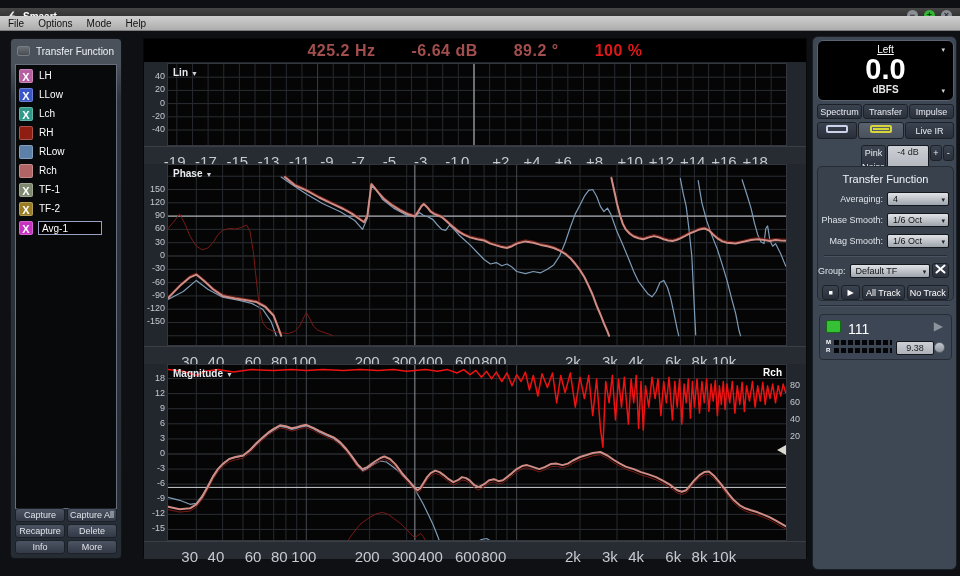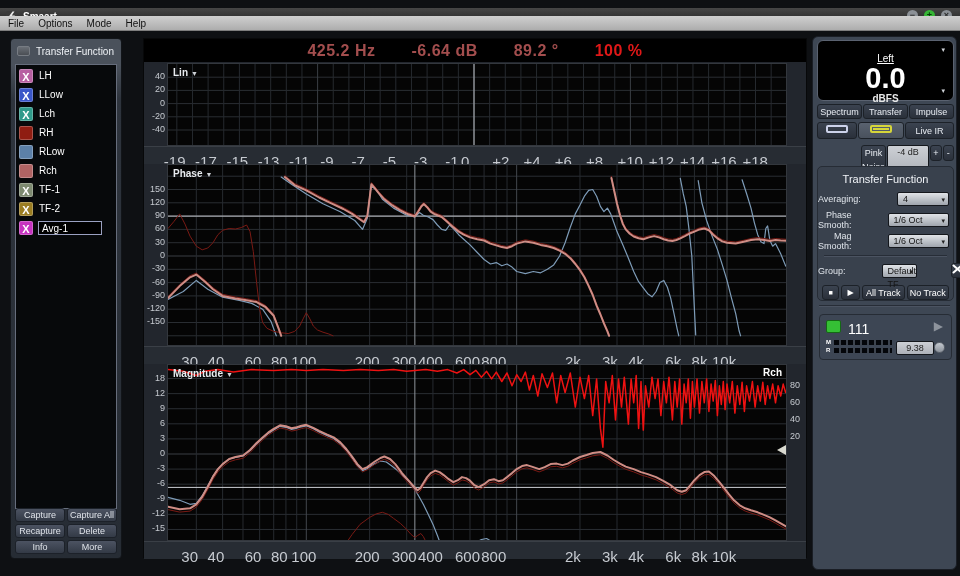--- a/index.html
+++ b/index.html
@@ -66,39 +66,39 @@
   .plabel .arr { font-size:7px; margin-left:3px; color:#cfd3d8; }
   .cornerlab { position:absolute; right:4px; top:2px; color:#fff; font-size:10px; font-weight:bold; z-index:5; }
   .marker { position:absolute; right:0; top:80px; width:0; height:0; z-index:6;
     border-top:5px solid transparent; border-bottom:5px solid transparent; border-right:9px solid #d9d9cf; }
 
   
   .rightpanel { position:absolute; left:812px; top:36px; width:145px; height:534px;
     background:#3e4754; border:1px solid #1a1e25; border-radius:6px; }
   .meterbox { position:absolute; left:4px; top:3px; width:137px; height:61px; background:#000;
     border:1px solid #5a6270; border-radius:6px; text-align:center; }
-  .mchan { color:#fff; font-size:10px; margin-top:12px;text-decoration:underline; }
+  .mchan { color:#fff; font-size:10px; margin-top:3px;text-decoration:underline; }
   .mval { color:#fff; font-size:29px; font-weight:bold; line-height:29px; }
   .munit { color:#e8e8e8; font-size:10px; font-weight:bold; }
   .mdrop { position:absolute; right:8px; color:#cfd3d8; font-size:7px; }
   .rowbtns { position:absolute; left:4px; width:137px; display:flex; gap:1px; }
   .rbtn { flex:1; background:linear-gradient(#3b4350,#2a303a); border:1px solid #1c2128;
     border-radius:3px; color:#e8ecf2; font-size:9px; text-align:center; }
   .rbtn.lit { background:linear-gradient(#59626f,#49515d); }
   .paneicon { display:inline-block; width:22px; height:8px; border:2px solid #ccd2ea;
     border-radius:2px; margin-top:2px; }
   .paneicon.yellow { border-color:#d6d63a; position:relative; }
   .paneicon.yellow:after { content:""; position:absolute; left:1px; right:1px; top:1px;
     height:2px; background:#d6d63a; }
   .field { background:linear-gradient(#cdd0d5,#aeb2b9); border:1px solid #14171c; border-radius:2px;
     color:#222; font-size:9px; text-align:center; }
   .tfpanel { position:absolute; left:4px; top:129px; width:137px; height:135px;
     background:#39414d; border:1px solid #262c35; border-radius:5px; }
   .tftitle { color:#f0f3f7; font-size:11px; text-align:center; margin-top:6px; }
-  .tfrow { display:flex; align-items:center; height:15px; margin:6px 4px 0 0;gap:32px; }
+  .tfrow { display:flex; align-items:center; height:15px; margin:6px 4px 0 0; }
   .tflab { flex:1; text-align:right; color:#dfe4ea; font-size:9px; padding-right:4px; }
   .select { position:relative; width:62px; height:14px; background:linear-gradient(#e0e3e7,#9fa5ad);
     border:1px solid #14171c; border-radius:2px; color:#141414; font-size:9px;
     line-height:13px; padding-left:5px; }
   .select .arr { position:absolute; right:3px; top:0; font-size:7px; color:#222; }
   .tfdivider { height:2px; margin:7px 6px 0 6px; border-top:1px solid #272d37; border-bottom:1px solid #4b5361; }
   .transport { display:flex; gap:2px; margin:7px 4px 0 4px; }
   .tbtn { background:linear-gradient(#3b4350,#2a303a); border:1px solid #1c2128; border-radius:3px;
     color:#fff; font-size:9px; height:15px; line-height:14px; text-align:center; }
   .divline { position:absolute; left:6px; right:6px; height:2px;

